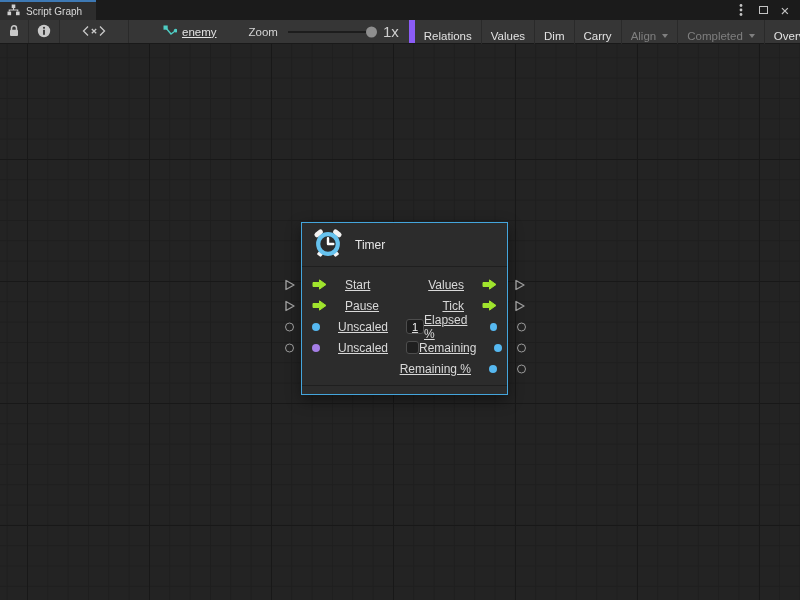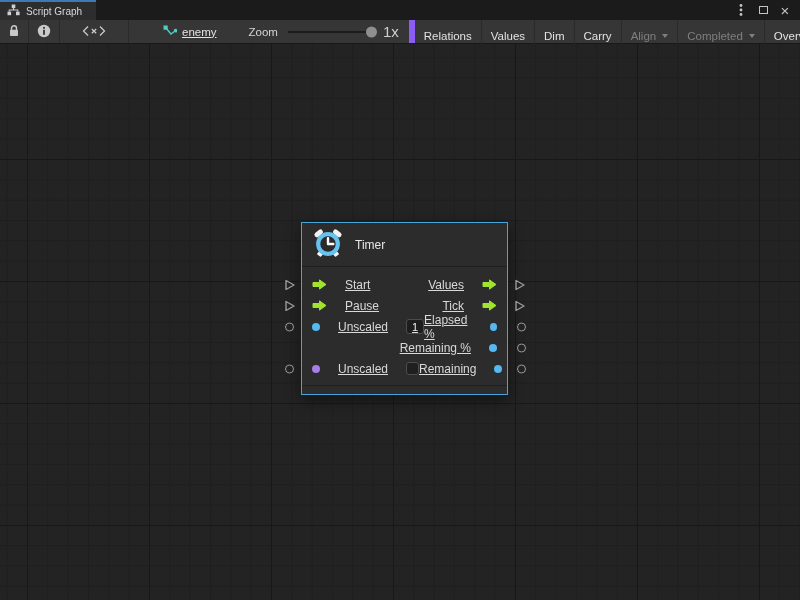--- a/index.html
+++ b/index.html
@@ -260,41 +260,41 @@
             <input class="port-input" value="1" style="">
           </span>
           <span class="pgroup">
             <span>Elapsed %</span>
             <span class="dot dot-blue"></span>
           </span>
           <span class="ext ext-right ext-circle"></span>
         </div>
 
         <div class="port-row">
-          <span class="spacer"></span>
-          <span class="pgroup">
-            <span>Remaining %</span>
-            <span class="dot dot-blue"></span>
-          </span>
-          <span class="ext ext-right ext-circle"></span>
-        </div>
-
-        <div class="port-row">
           <span class="ext ext-left ext-circle"></span>
           <span class="pgroup">
             <span class="dot dot-purple"></span>
             <span>Unscaled</span>
             <span class="port-checkbox"></span>
           </span>
           <span class="pgroup">
             <span>Remaining</span>
             <span class="dot dot-blue"></span>
           </span>
           <span class="ext ext-right ext-circle"></span>
         </div>
 
+        <div class="port-row">
+          <span class="spacer"></span>
+          <span class="pgroup">
+            <span>Remaining %</span>
+            <span class="dot dot-blue"></span>
+          </span>
+          <span class="ext ext-right ext-circle"></span>
+        </div>
+
       </div>
 
       <div class="node-footer"></div>
     </div>
 
   </div>
 </div>
 
 </body></html>

